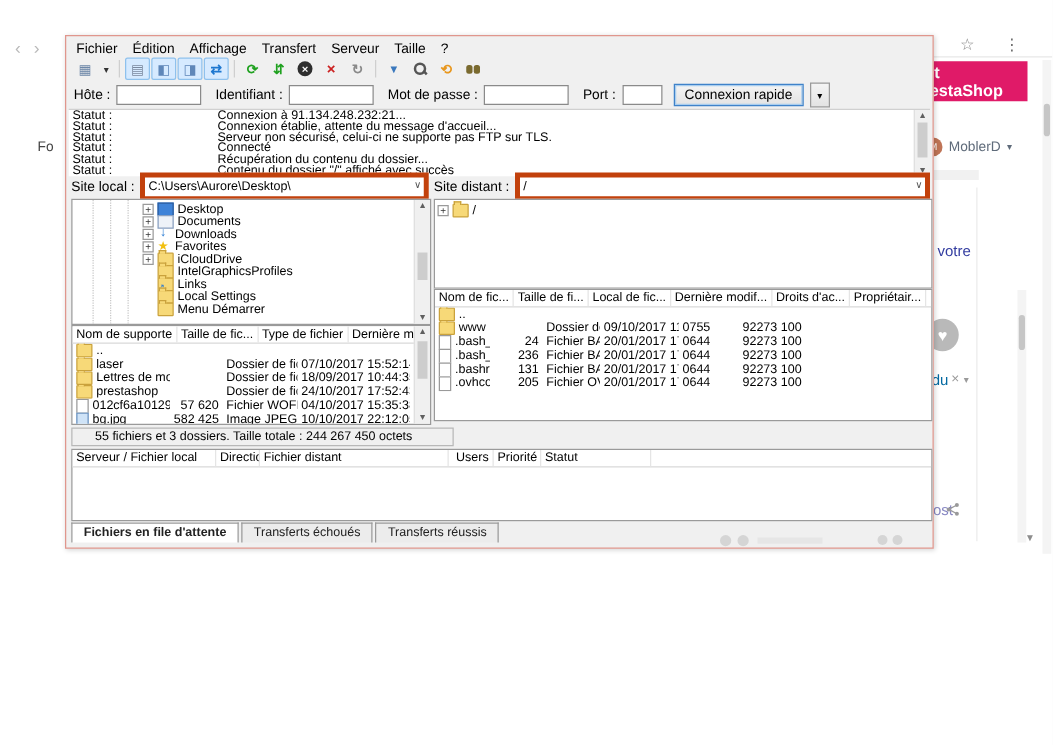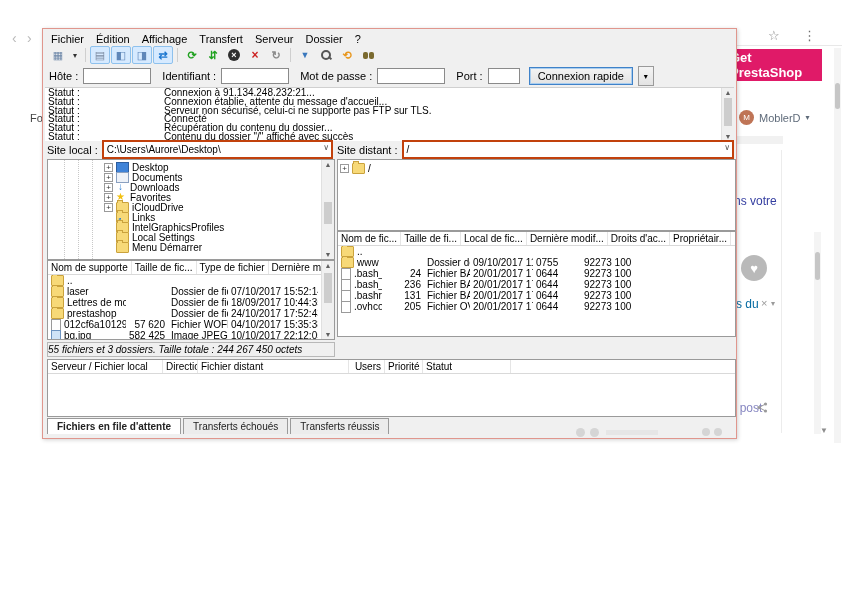--- a/index.html
+++ b/index.html
@@ -27,21 +27,21 @@
   .grayx{color:#9a9a9a;font-size:11px;}
   .posttext{color:#8787c2;font-size:12px;}
   .sbtrack{background:#f4f4f4;}
   .sbthumb{background:#c6c6c6;border-radius:3px;}
   .sbarrow{color:#8d8d8d;font-size:8px;line-height:8px;}
   .faint{opacity:.45;}
   .fcirc{border-radius:50%;background:#b5b5b5;}
   .fbar{background:#dcdcdc;}
 
   
-  .fz{left:42px;top:28px;width:693px;height:409px;background:#f0f0f0;
+  .fz{left:52px;top:28px;width:693px;height:409px;background:#f0f0f0;
       border:1px solid #e0968d;box-shadow:1px 1px 4px rgba(0,0,0,.18);z-index:10;}
   .fz .abs{position:absolute;}
   .menubar{left:2px;top:2px;right:2px;height:15px;display:flex;align-items:center;font-size:11px;color:#000;}
   .menu-item{padding:0 6px;}
   .toolbar{left:2px;top:17px;right:2px;height:18px;display:flex;align-items:center;gap:1px;padding-left:3px;}
   .tbtn{width:18px;height:16px;display:flex;align-items:center;justify-content:center;
         font-size:11px;border:1px solid transparent;border-radius:2px;}
   .tbtn.on{background:#d6eaff;border-color:#8ec1ed;}
   .tbtn.caret{width:10px;font-size:8px;color:#333;}
   .tsep{width:1px;height:14px;background:#cfcfcf;margin:0 3px;}
@@ -73,21 +73,21 @@
 
   .log{left:2px;top:59px;right:2px;height:53px;background:#fff;overflow:hidden;}
   .log-line{display:flex;font-size:10px;line-height:8.8px;color:#000;}
   .log-label{width:116px;padding-left:3px;flex:none;}
   .vsb{position:absolute;right:0;top:0;bottom:0;width:12px;background:#f0f0f0;border-left:1px solid #e0e0e0;}
   .vsb .ar{position:absolute;left:0;width:12px;text-align:center;font-size:7px;color:#606060;}
   .vsb .ar.up{top:1px;} .vsb .ar.dn{bottom:1px;}
   .vsb .th{position:absolute;left:2px;width:8px;background:#cdcdcd;}
 
   .pane-label-row{height:15px;display:flex;align-items:center;font-size:11px;gap:4px;}
-  .combo{flex:1;height:15px;border:2px solid #c2410c;background:#fff;font-size:10px;
+  .combo{flex:1;height:15px;border:4px solid #c2410c;background:#fff;font-size:10px;
          display:flex;align-items:center;padding-left:3px;position:relative;}
   .combo .dd{position:absolute;right:2px;top:1px;font-size:8px;color:#555;}
 
   .box{background:#fff;border:1px solid #9a9a9a;overflow:hidden;}
 
   .tree{position:relative;}
   .tg{position:absolute;top:0;bottom:0;width:0;border-left:1px dotted #c8c8c8;}
   .trow{height:10px;display:flex;align-items:center;gap:3px;padding-left:56px;font-size:10px;white-space:nowrap;}
   .exp{width:9px;height:9px;border:1px solid #9a9a9a;background:#fff;font-size:8px;line-height:7px;
        text-align:center;color:#333;flex:none;box-sizing:border-box;}
@@ -110,21 +110,21 @@
   .hrow span{border-right:1px solid #e5e5e5;padding:1px 3px 0 3px;white-space:nowrap;overflow:hidden;box-sizing:border-box;flex:none;}
   .frow{display:flex;height:11px;align-items:center;font-size:10px;white-space:nowrap;}
   .frow .cell{padding:0 3px;overflow:hidden;box-sizing:border-box;flex:none;}
   .frow .name{display:flex;align-items:center;gap:3px;}
   .num{text-align:right;}
 
   .lt1{width:78px;} .lt2{width:42px;} .lt3{width:60px;} .lt4{width:90px;}
   .rt1{width:44px;} .rt2{width:42px;} .rt3{width:46px;} .rt4{width:63px;} .rt5{width:48px;} .rt6{width:58px;}
   .qt1{width:115px;} .qt2{width:35px;} .qt3{width:151px;} .qt4{width:36px;} .qt5{width:38px;} .qt6{width:88px;}
 
-  .statusbar{background:#f0f0f0;border:1px solid #b8b8b8;font-size:10px;display:flex;align-items:center;padding-left:0;color:#000;font-style:italic;}
+  .statusbar{background:#f0f0f0;border:1px solid #b8b8b8;font-size:10px;display:flex;align-items:center;padding-left:18px;color:#000;}
 
   .tabs{display:flex;gap:2px;font-size:10px;align-items:flex-end;}
   .tab{padding:2px 9px;border:1px solid #9a9a9a;border-bottom:none;background:#ececec;color:#222;}
   .tab.active{background:#fff;font-weight:bold;}
 </style>
 </head>
 <body>
 
 <div class="stage">
 
@@ -184,21 +184,21 @@
 
   <div class="abs fz">
 
     <div class="abs menubar">
 
     <span class="menu-item">Fichier</span>
         <span class="menu-item">Édition</span>
         <span class="menu-item">Affichage</span>
         <span class="menu-item">Transfert</span>
         <span class="menu-item">Serveur</span>
-        <span class="menu-item">Dossier</span>
+        <span class="menu-item">Taille</span>
         <span class="menu-item">?</span>
       </div>
 
     <div class="abs toolbar">
       <span class="tbtn c-mgr">▦</span>
       <span class="tbtn caret">▾</span>
       <span class="tsep"></span>
       <span class="tbtn on c-doc">▤</span>
       <span class="tbtn on c-pane">◧</span>
       <span class="tbtn on c-pane">◨</span>
@@ -314,28 +314,28 @@
           </div>
 
           <div class="trow">
             <span class="exp">+</span>
             <span class="fi folder"></span>
             <span>iCloudDrive</span>
           </div>
 
           <div class="trow">
             <span class="exp"></span>
+            <span class="fi folder"></span>
+            <span>IntelGraphicsProfiles</span>
+          </div>
+
+          <div class="trow">
+            <span class="exp"></span>
             <span class="fi folder-link"></span>
             <span>Links</span>
-          </div>
-
-          <div class="trow">
-            <span class="exp"></span>
-            <span class="fi folder"></span>
-            <span>IntelGraphicsProfiles</span>
           </div>
 
           <div class="trow">
             <span class="exp"></span>
             <span class="fi folder"></span>
             <span>Local Settings</span>
           </div>
 
           <div class="trow">
             <span class="exp"></span>

